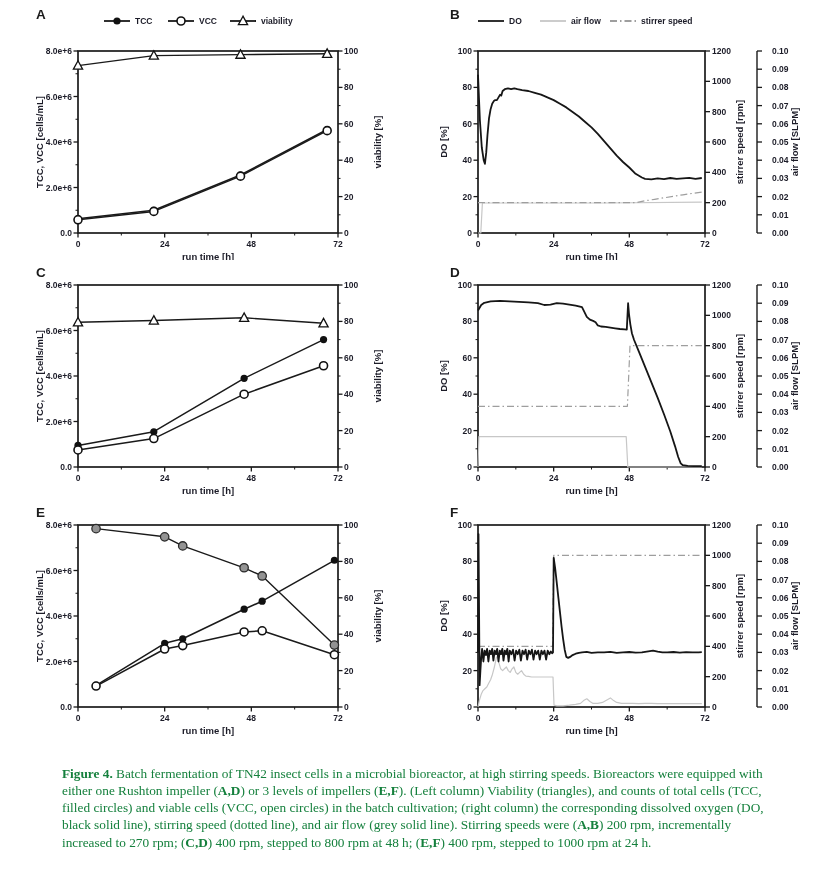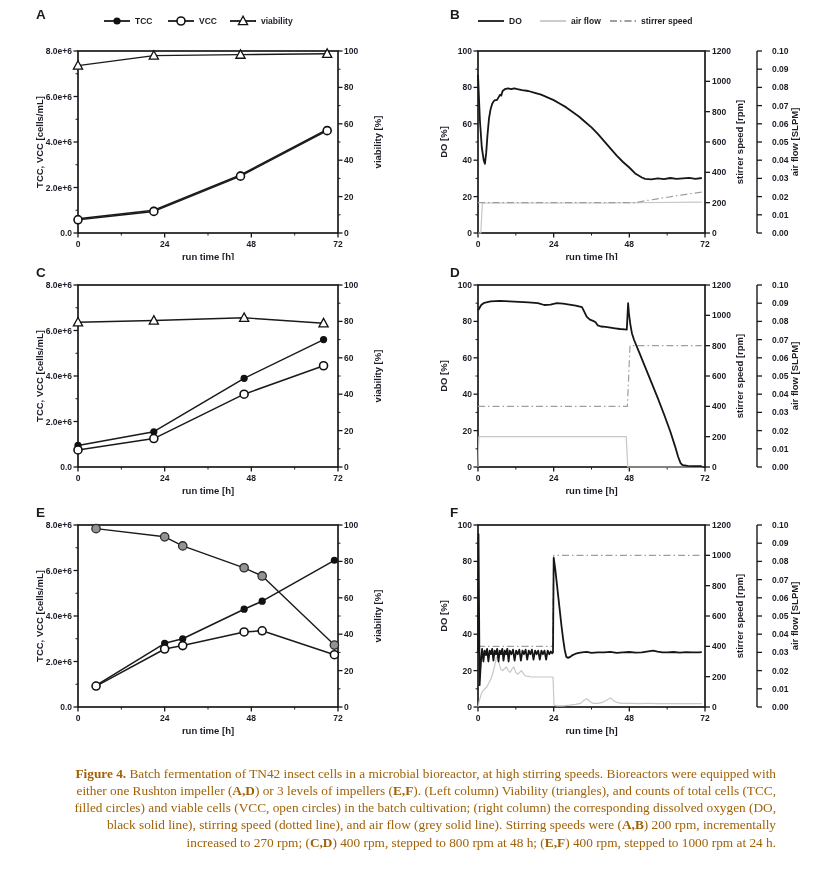--- a/index.html
+++ b/index.html
@@ -4,21 +4,21 @@
 <style>
   html,body{margin:0;padding:0;background:#ffffff;}
   #page{position:relative;width:831px;height:886px;background:#ffffff;overflow:hidden;
         font-family:"Liberation Sans",sans-serif;}
   .panel{position:absolute;}
   .panel-letter{position:absolute;font-size:13.5px;font-weight:bold;color:#1b1b1b;
         font-family:"Liberation Sans",sans-serif;}
   svg.chart text{font-family:"Liberation Sans",sans-serif;font-weight:bold;fill:#1c1c28;}
   .caption{position:absolute;left:62px;top:765px;width:714px;
         font-family:"Liberation Serif",serif;font-size:13.3px;line-height:1.29;
-        color:#a16207;text-align:right;}
+        color:#15803d;text-align:left;}
   .cap-label{font-weight:bold;}
 </style>
 </head>
 <body>
 
 <div id="page">
 
   <div class="panel" style="left:30px;top:5px;width:400px;height:258px;">
     <div class="panel-letter" style="left:6px;top:2px;">A</div>
     <svg class="chart" width="400" height="255" viewBox="0 0 400 255">

